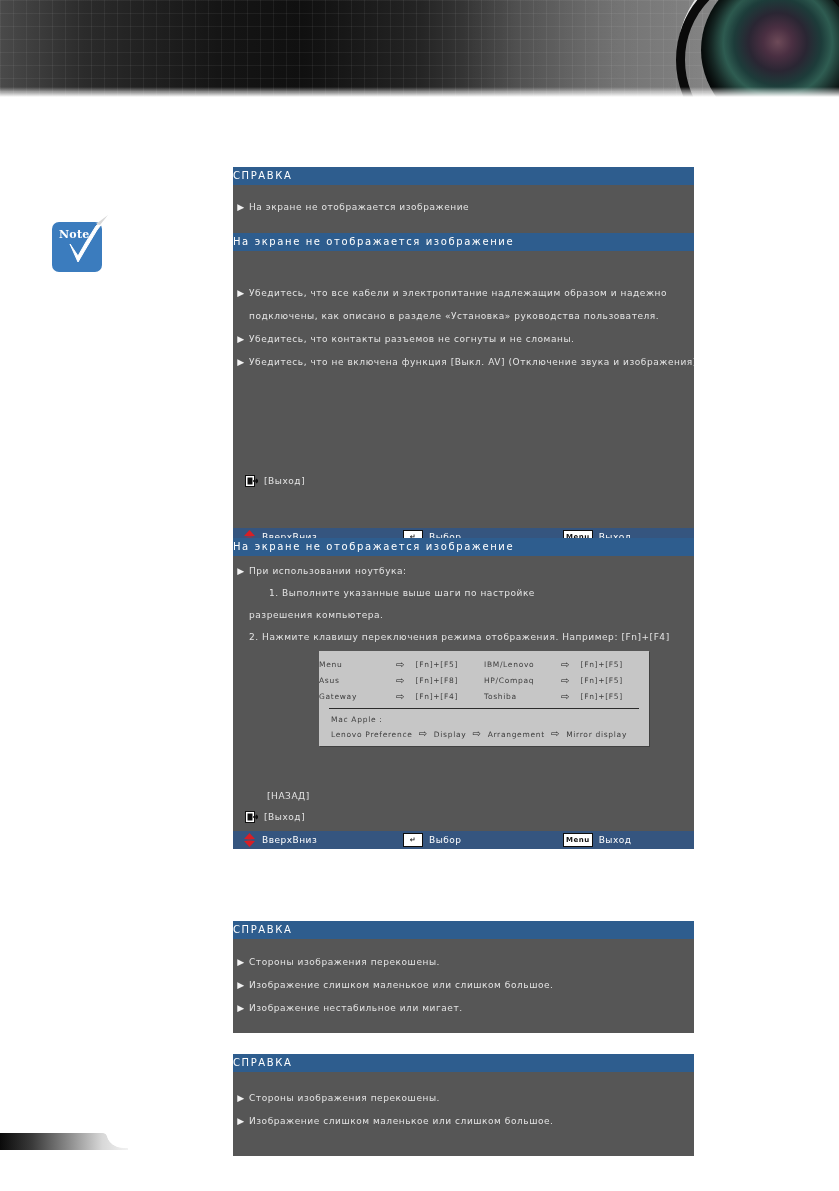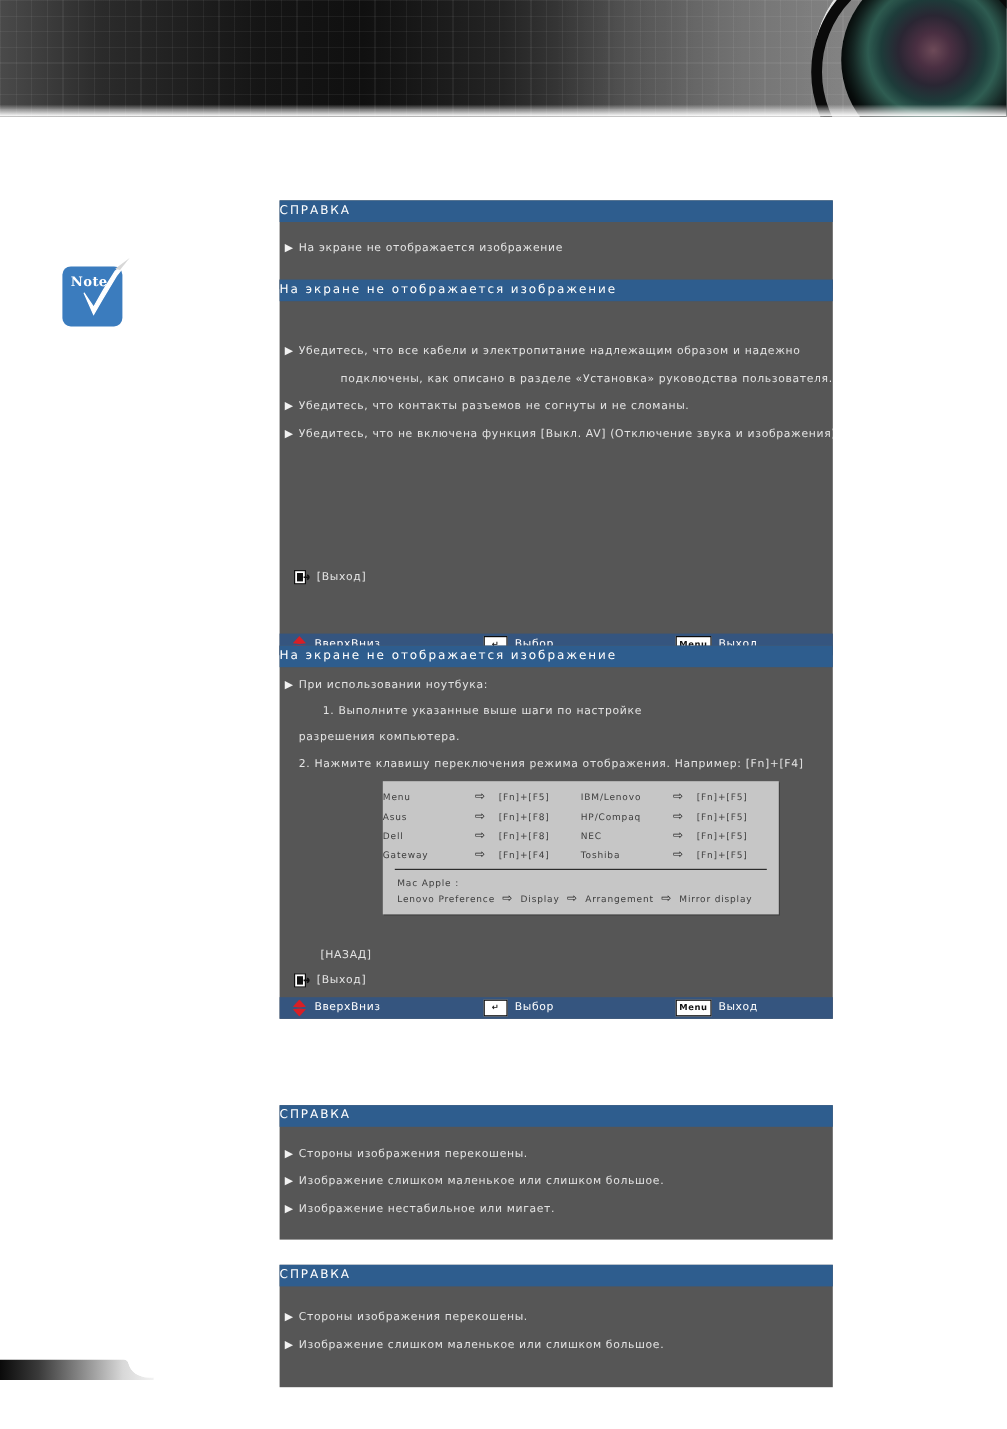--- a/index.html
+++ b/index.html
@@ -295,21 +295,21 @@
 
 <div class="osd" style="top:233px;">
   <div class="osd-title">На экране не отображается изображение</div>
   <div class="osd-body" style="height:277px;">
 
     <div style="padding-top:36px;">
       <div class="osd-row">
         <span class="bullet">▶</span>
         <span class="txt">Убедитесь, что все кабели и электропитание надлежащим образом и надежно</span>
       </div>
-      <div class="indent-txt" style="margin-top:10px;text-align:right;">подключены, как описано в разделе «Установка» руководства пользователя.</div>
+      <div class="indent-txt" style="margin-top:10px;">подключены, как описано в разделе «Установка» руководства пользователя.</div>
 
       <div class="osd-row" style="margin-top:10px;">
         <span class="bullet">▶</span>
         <span class="txt">Убедитесь, что контакты разъемов не согнуты и не сломаны.</span>
       </div>
 
       <div class="osd-row" style="margin-top:10px;">
         <span class="bullet">▶</span>
         <span class="txt">Убедитесь, что не включена функция [Выкл. AV] (Отключение звука и изображения)</span>
       </div>
@@ -369,28 +369,20 @@
             <td class="combo">[Fn]+[F5]</td>
             <td class="brand2">IBM/Lenovo</td>
             <td class="arrow">⇨</td>
             <td class="combo">[Fn]+[F5]</td>
           </tr>
           <tr>
             <td class="brand">Asus</td>
             <td class="arrow">⇨</td>
             <td class="combo">[Fn]+[F8]</td>
             <td class="brand2">HP/Compaq</td>
-            <td class="arrow">⇨</td>
-            <td class="combo">[Fn]+[F5]</td>
-          </tr>
-          <tr>
-            <td class="brand">Dell</td>
-            <td class="arrow">⇨</td>
-            <td class="combo">[Fn]+[F8]</td>
-            <td class="brand2">NEC</td>
             <td class="arrow">⇨</td>
             <td class="combo">[Fn]+[F5]</td>
           </tr>
           <tr>
             <td class="brand">Gateway</td>
             <td class="arrow">⇨</td>
             <td class="combo">[Fn]+[F4]</td>
             <td class="brand2">Toshiba</td>
             <td class="arrow">⇨</td>
             <td class="combo">[Fn]+[F5]</td>

